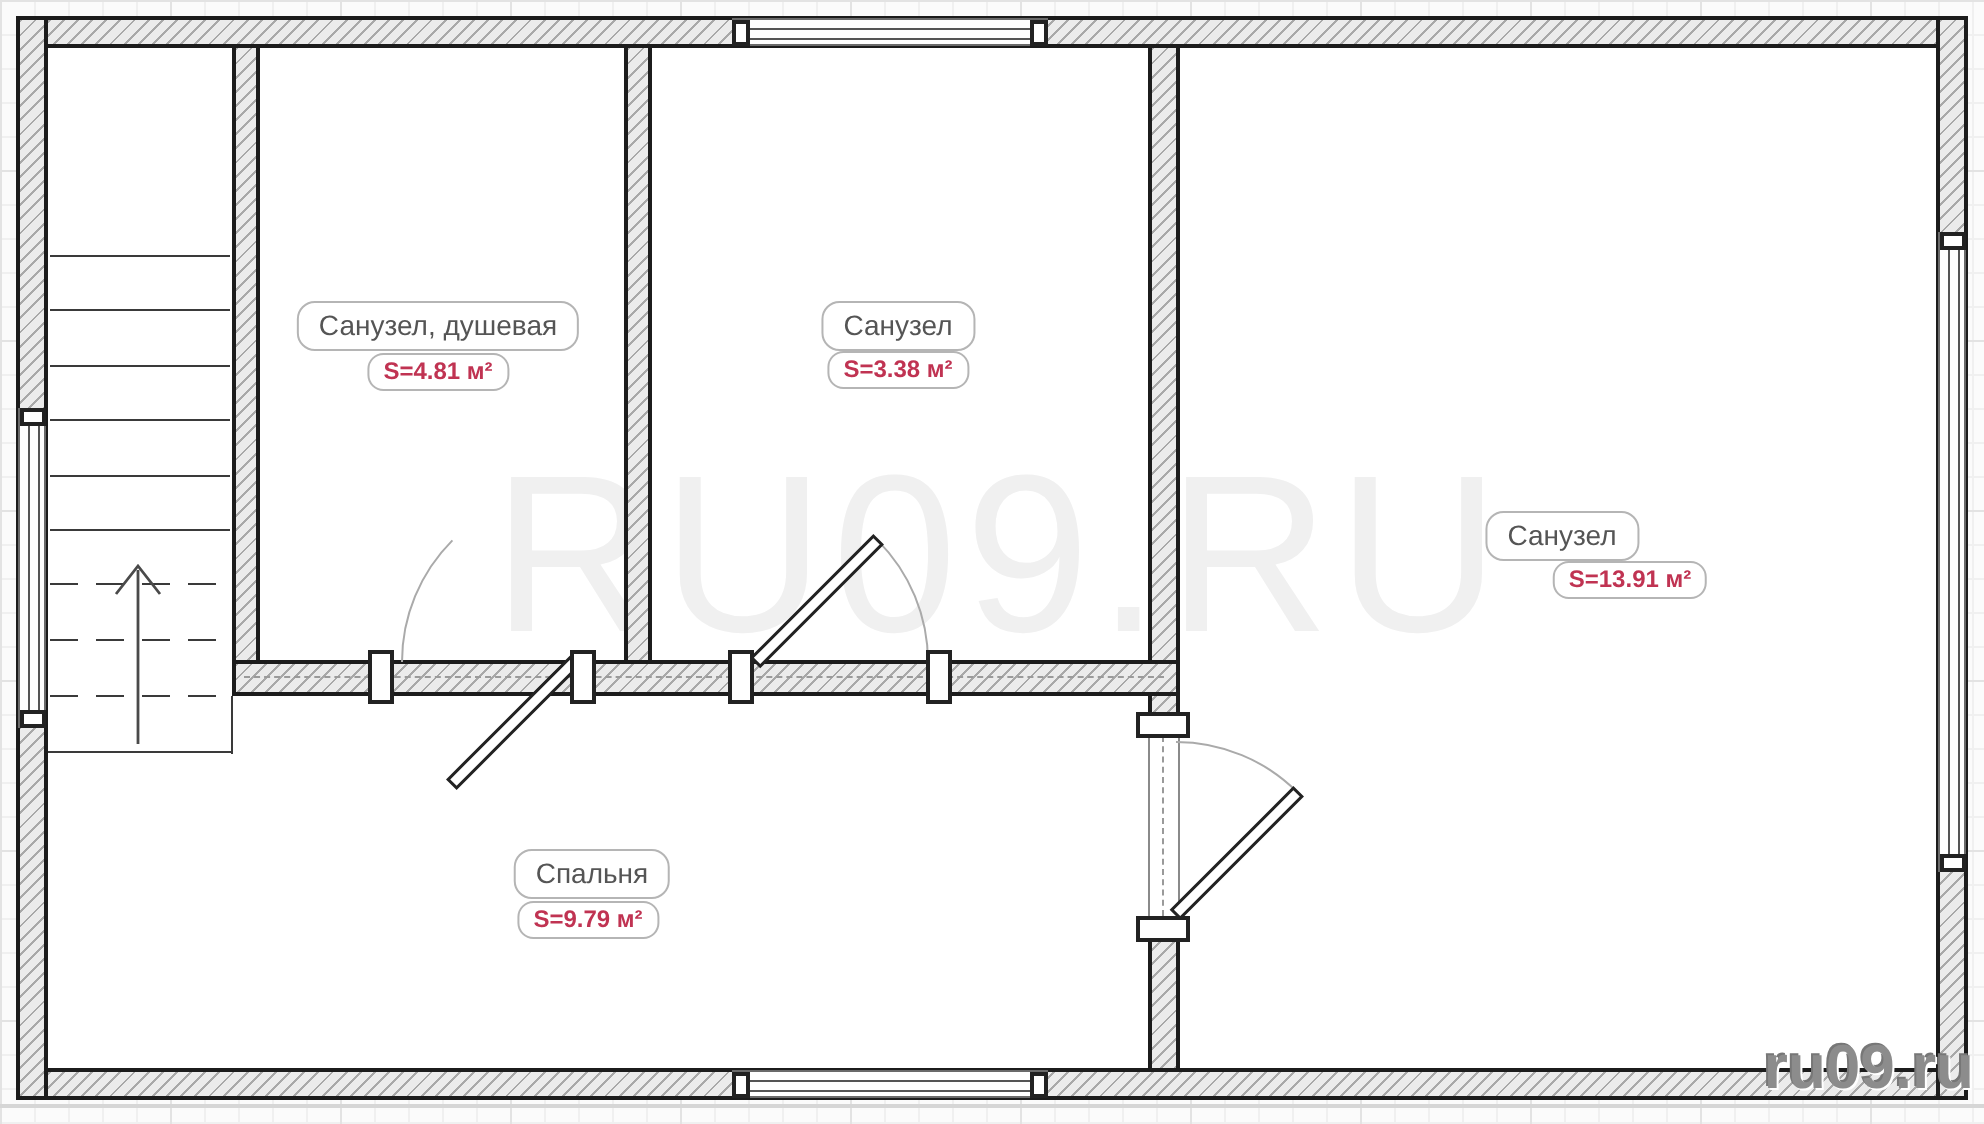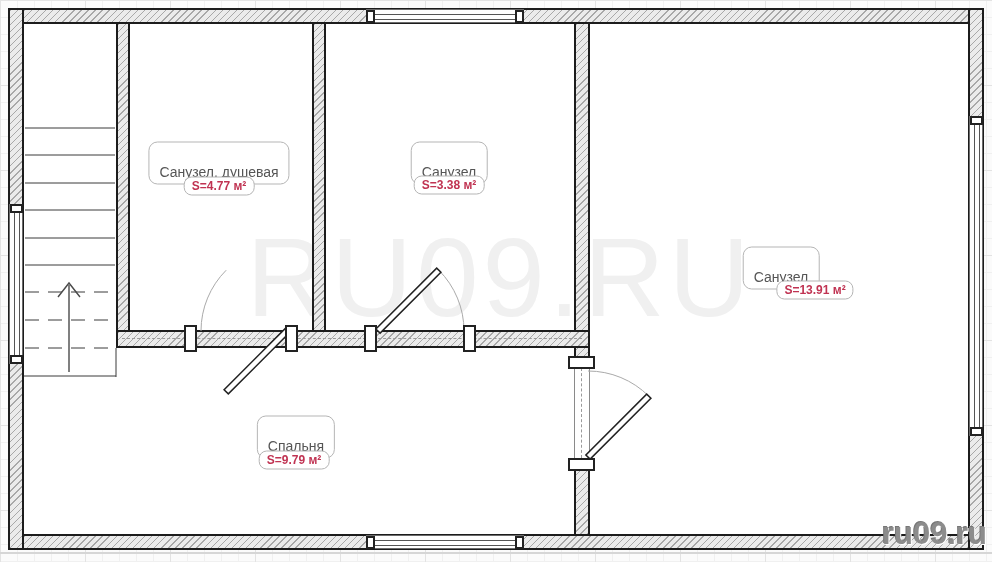--- a/index.html
+++ b/index.html
@@ -40,21 +40,21 @@
   .window .glass{position:absolute;box-sizing:border-box;}
   .window.horiz .glass{left:7px;right:7px;top:4px;height:6px;border-top:1px solid #555;border-bottom:1px solid #555;}
   .window.vert .glass{top:7px;bottom:7px;left:4px;width:6px;border-left:1px solid #555;border-right:1px solid #555;}
   .cap{position:absolute;background:#fff;border:2px solid #222;box-sizing:border-box;}
   .window.horiz .cap{width:9px;height:13px;top:0px;}
   .window.vert .cap{width:13px;height:9px;left:0px;}
   .bracket{background:#fff;border:2px solid #222;box-sizing:border-box;z-index:8;}
   svg.overlay{position:absolute;left:0;top:0;z-index:7;}
   .room-label{
     transform:translate(-50%,-50%);background:#fff;border:1px solid #b5b5b5;border-radius:9px;
-    padding:21px 10px 4px;font-size:14px;color:#555;white-space:nowrap;z-index:9;
+    padding:3px 10px 4px;font-size:14px;color:#555;white-space:nowrap;z-index:9;
   }
   .area-label{
     transform:translate(-50%,-50%);background:#fff;border:1px solid #b5b5b5;border-radius:8px;
     padding:1px 7px 2px;font-size:12px;font-weight:bold;color:var(--area-color,#c03352);
     white-space:nowrap;z-index:9;
   }
   .site-credit{
     right:5px;bottom:10px;font-size:31px;font-weight:bold;color:#8c8c8c;
     text-shadow:1px 1px 0 #ffffff,-1px -1px 0 #777777;z-index:10;white-space:nowrap;
   }
@@ -145,21 +145,21 @@
   </svg>
 
   <div class="abs bracket" style="left:184px;top:325px;width:13px;height:27px;"></div>
   <div class="abs bracket" style="left:285px;top:325px;width:13px;height:27px;"></div>
   <div class="abs bracket" style="left:364px;top:325px;width:13px;height:27px;"></div>
   <div class="abs bracket" style="left:463px;top:325px;width:13px;height:27px;"></div>
   <div class="abs bracket" style="left:568px;top:356px;width:27px;height:13px;"></div>
   <div class="abs bracket" style="left:568px;top:458px;width:27px;height:13px;"></div>
 
   <div class="abs room-label" style="left:219px;top:163px;">Санузел, душевая</div>
-  <div class="abs area-label" style="left:219px;top:186px;">S=4.77 м²</div>
+  <div class="abs area-label" style="left:219px;top:186px;">S=4.81 м²</div>
 
   <div class="abs room-label" style="left:449px;top:163px;">Санузел</div>
   <div class="abs area-label" style="left:449px;top:185px;">S=3.38 м²</div>
 
   <div class="abs room-label" style="left:781px;top:268px;">Санузел</div>
   <div class="abs area-label" style="left:815px;top:290px;">S=13.91 м²</div>
 
   <div class="abs room-label" style="left:296px;top:437px;">Спальня</div>
   <div class="abs area-label" style="left:294px;top:460px;">S=9.79 м²</div>
 

